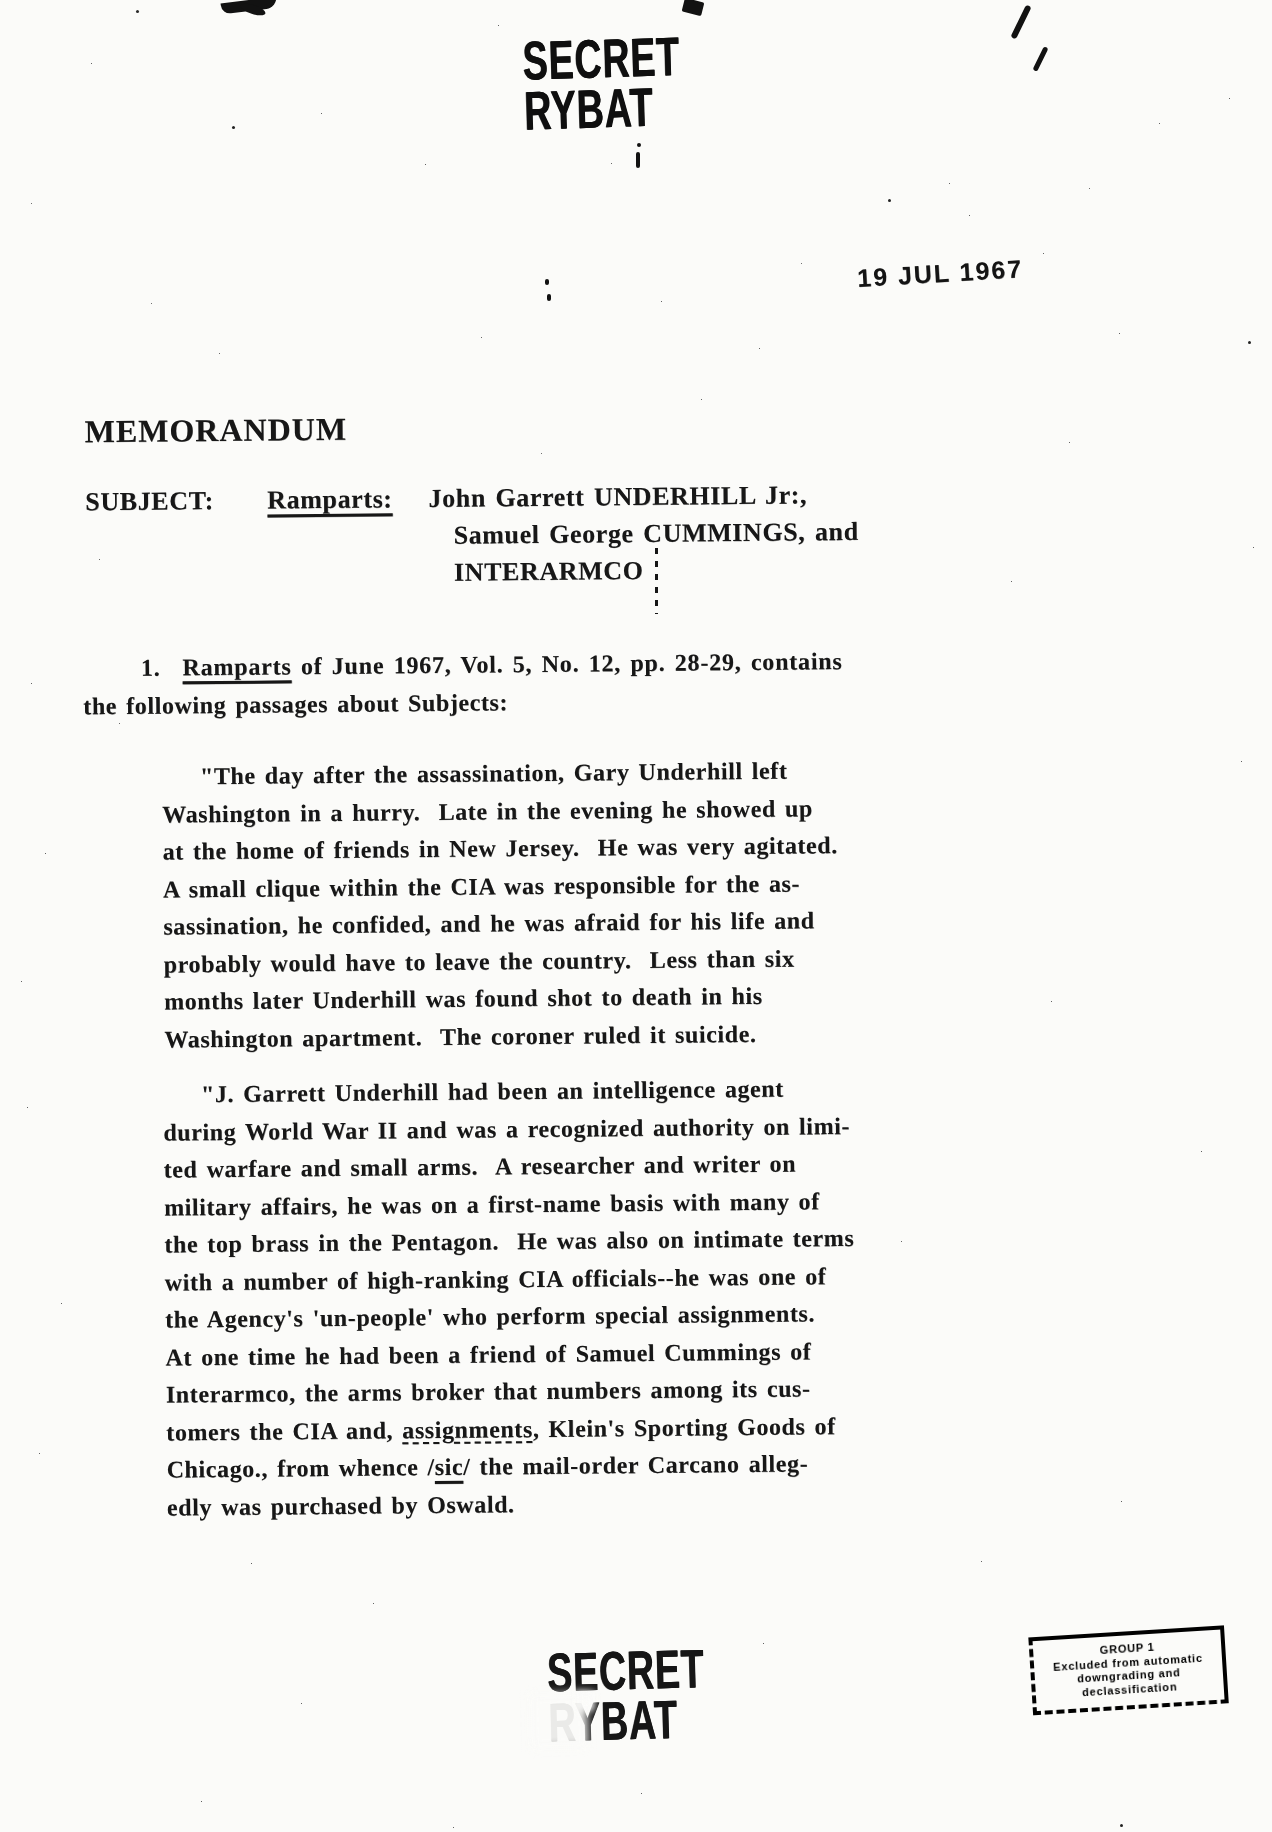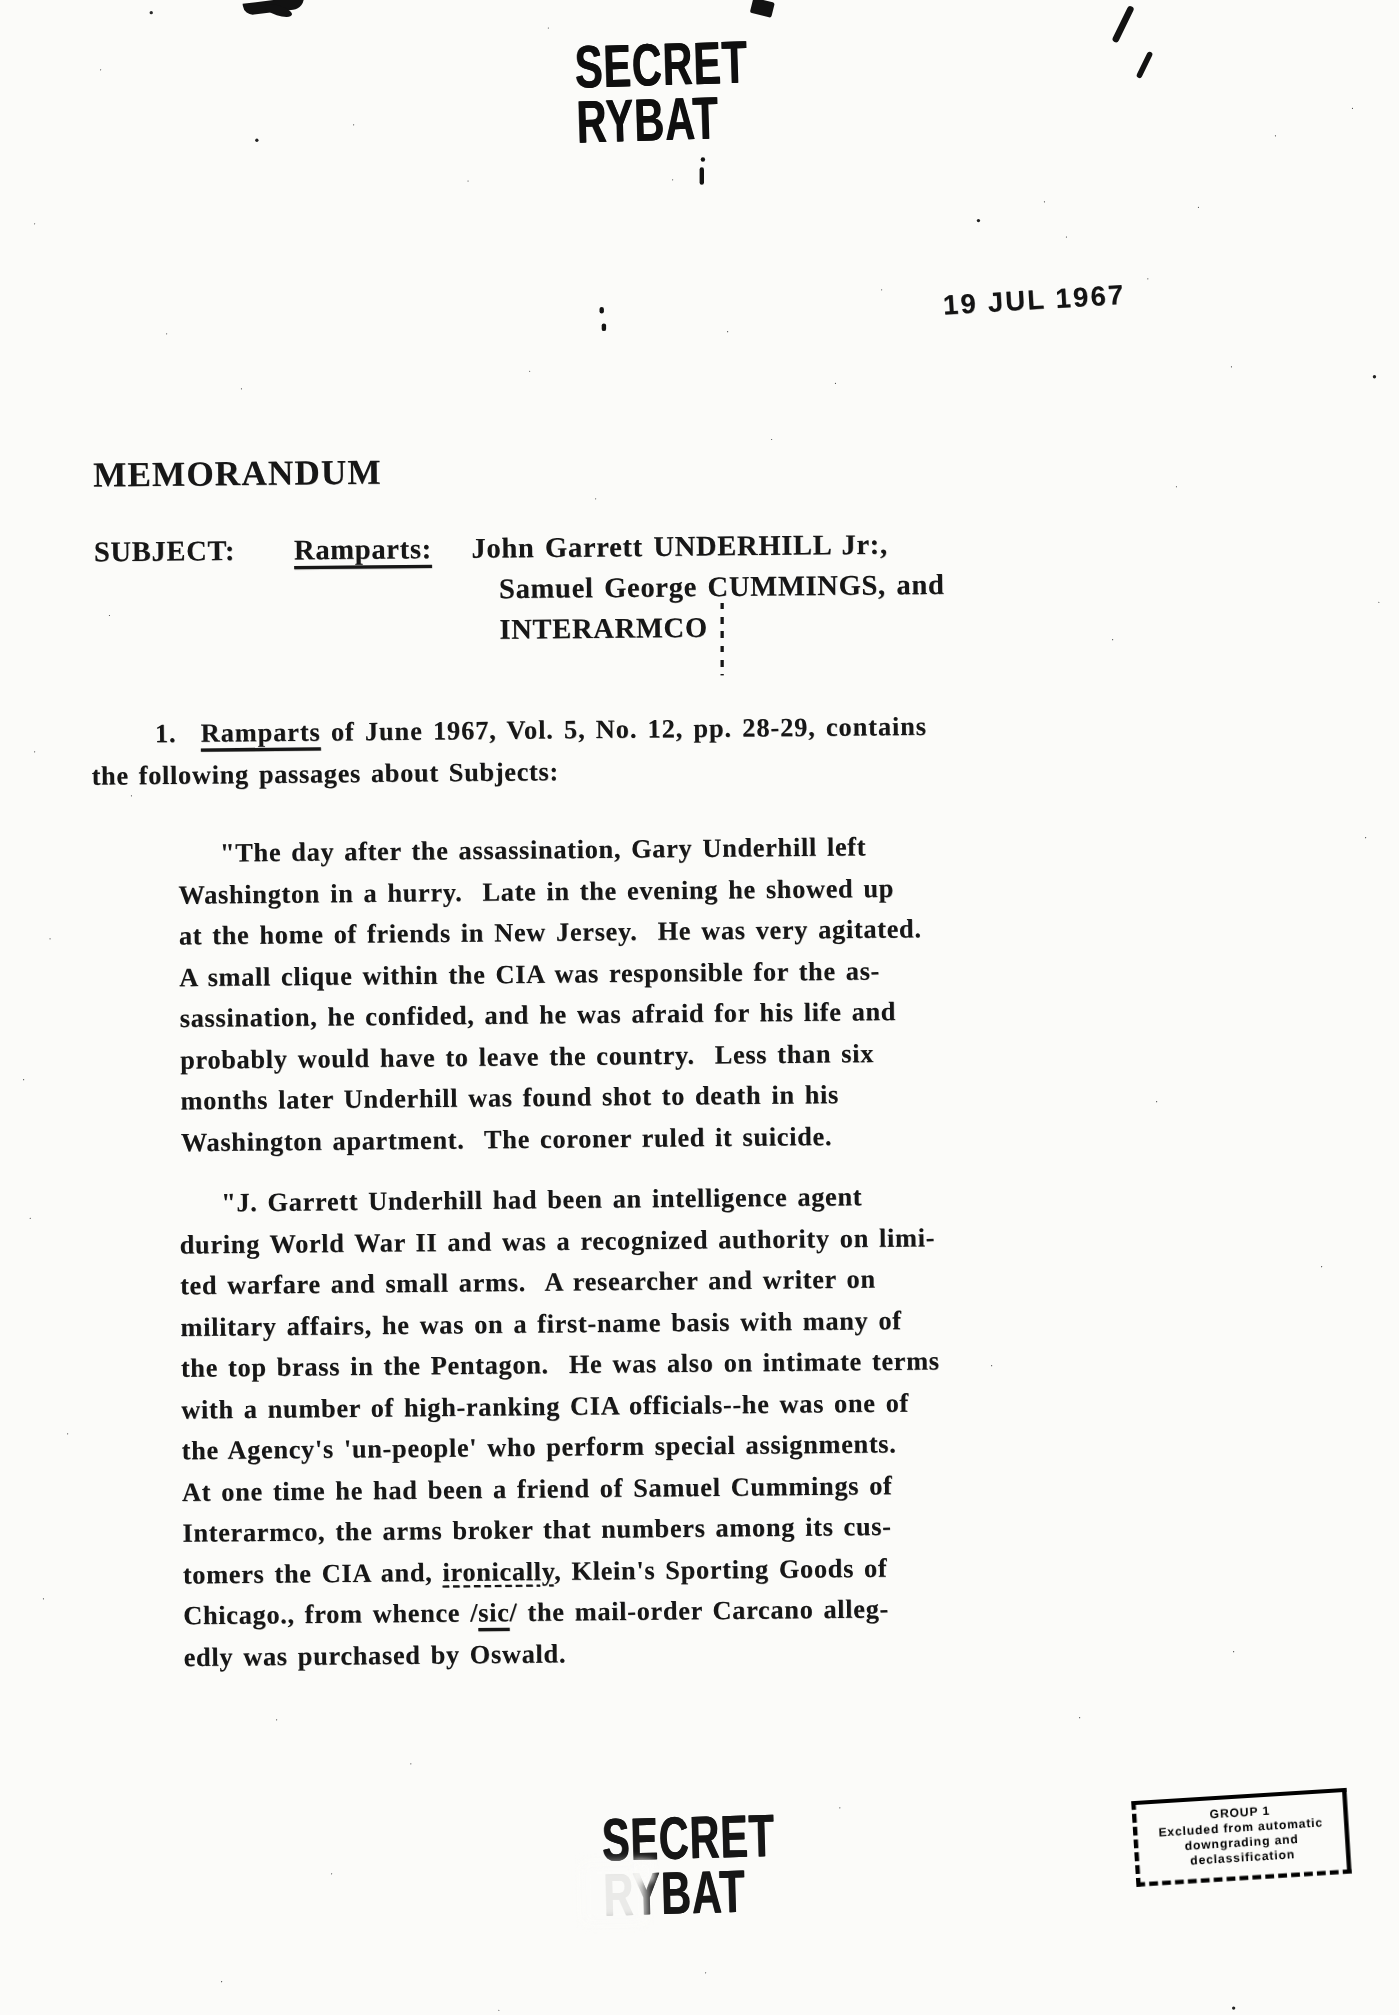--- a/index.html
+++ b/index.html
@@ -133,21 +133,21 @@
     <div class="tw quote q2">
       <div class="line fl">"J. Garrett Underhill had been an intelligence agent</div>
       <div class="line">during World War II and was a recognized authority on limi-</div>
       <div class="line">ted warfare and small arms.  A researcher and writer on</div>
       <div class="line">military affairs, he was on a first-name basis with many of</div>
       <div class="line">the top brass in the Pentagon.  He was also on intimate terms</div>
       <div class="line">with a number of high-ranking CIA officials--he was one of</div>
       <div class="line">the Agency's 'un-people' who perform special assignments.</div>
       <div class="line">At one time he had been a friend of Samuel Cummings of</div>
       <div class="line">Interarmco, the arms broker that numbers among its cus-</div>
-      <div class="line"><span>tomers the CIA and, </span><span class="u-dash">ironically</span><span>, Klein's Sporting Goods of</span></div>
+      <div class="line"><span>tomers the CIA and, </span><span class="u-dash">assignments</span><span>, Klein's Sporting Goods of</span></div>
       <div class="line"><span>Chicago., from whence /</span><span class="u">sic</span><span>/ the mail-order Carcano alleg-</span></div>
       <div class="line">edly was purchased by Oswald.</div>
     </div>
 
     <div class="stamp stamp-bottom">
       <div class="sline">SECRET</div>
       <div class="l2wrap">
         <div class="sline">RYBAT</div>
         <div class="fade-blob"></div>
         <div class="fade-blob2"></div>

